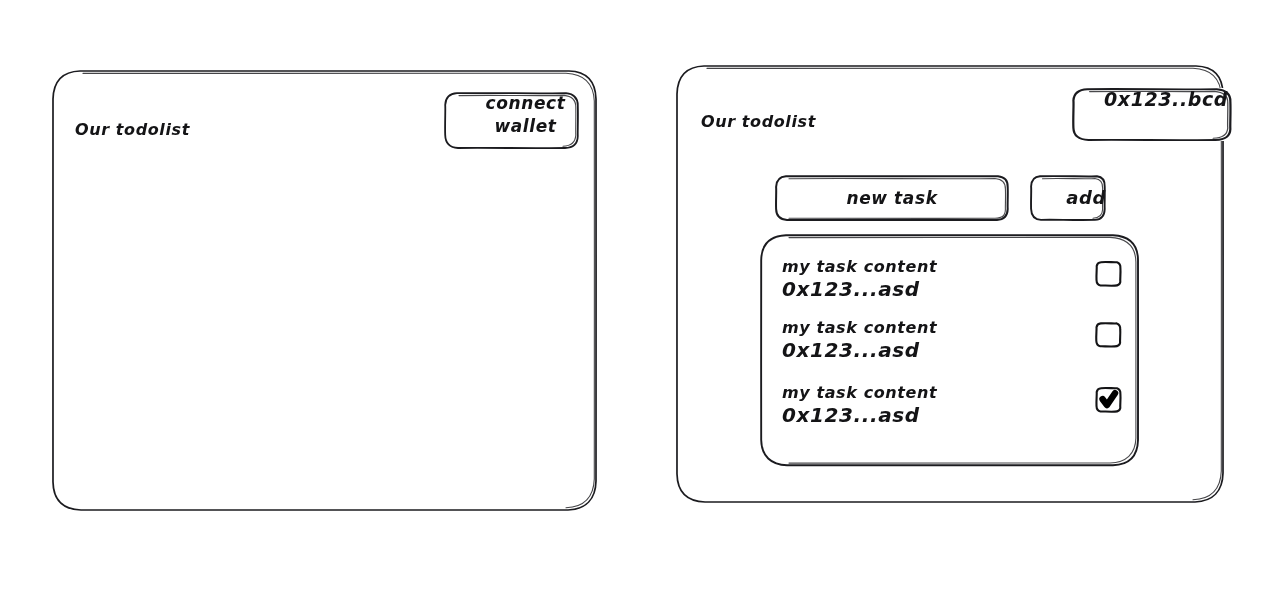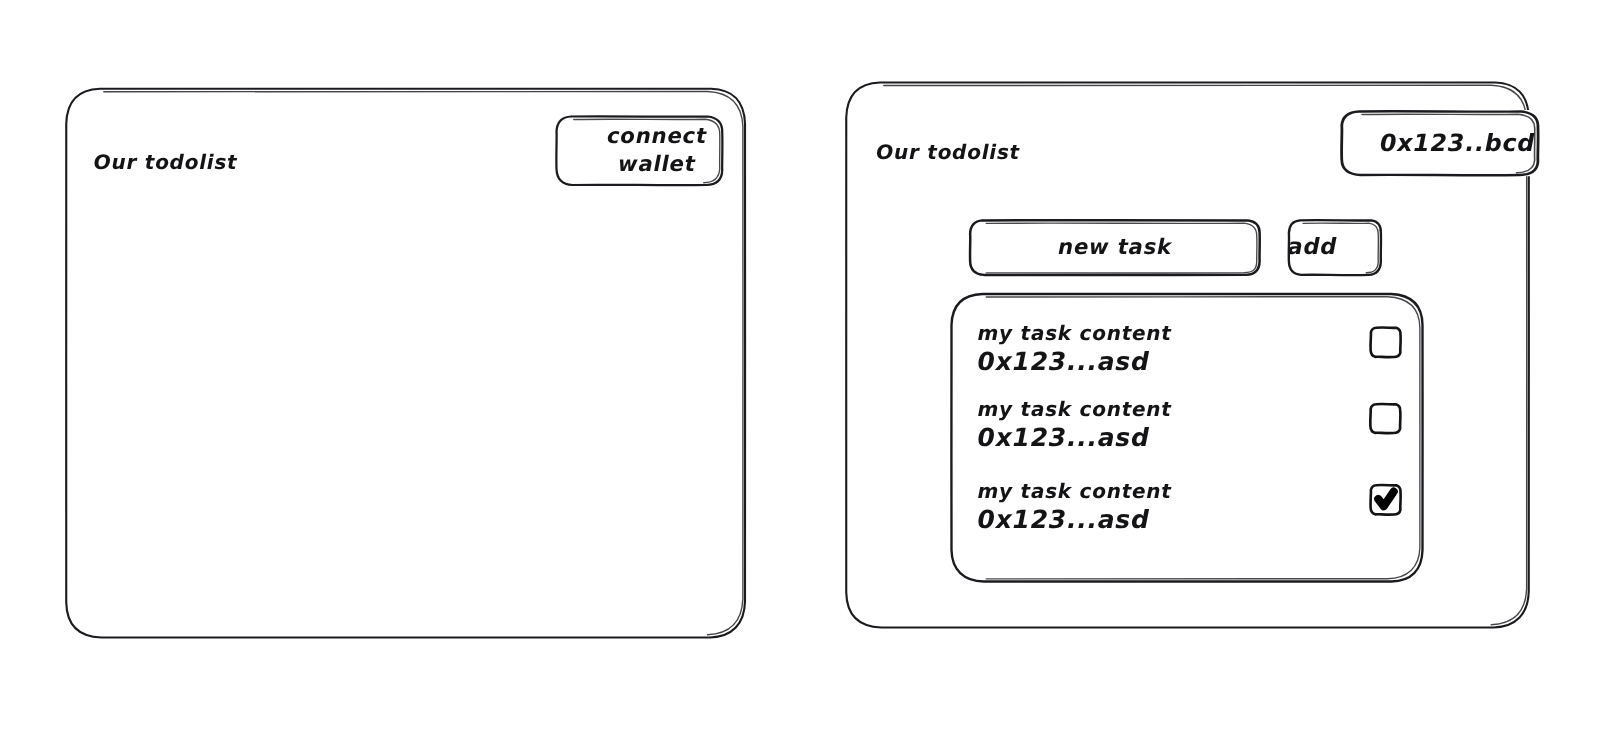--- a/index.html
+++ b/index.html
@@ -65,21 +65,20 @@
   .panel-title {
     position: absolute;
     font-size: 16px;
   }
   #panel-left .panel-title  { left: 23px; top: 50px; }
   #panel-right .panel-title { left: 25px; top: 47px; }
 
   
   .wallet-btn {
     display: flex;
-    align-items: center;
     justify-content: center;
     text-align: center;
     cursor: pointer;
     padding-left: 28px;
   }
   #connect-wallet {
     left: 392px;
     top: 22px;
     width: 135px;
     height: 57px;
@@ -123,21 +122,21 @@
   }
   #new-task-input .label { font-size: 17px; }
 
   #add-task-button {
     left: 354px;
     top: 110px;
     width: 76px;
     height: 45px;
     display: flex;
     align-items: center;
-    justify-content: flex-start;
+    justify-content: flex-end;
     cursor: pointer;
   }
   #add-task-button .label { font-size: 18px; }
 
   
   #task-list-card {
     left: 84px;
     top: 169px;
     width: 379px;
     height: 232px;

